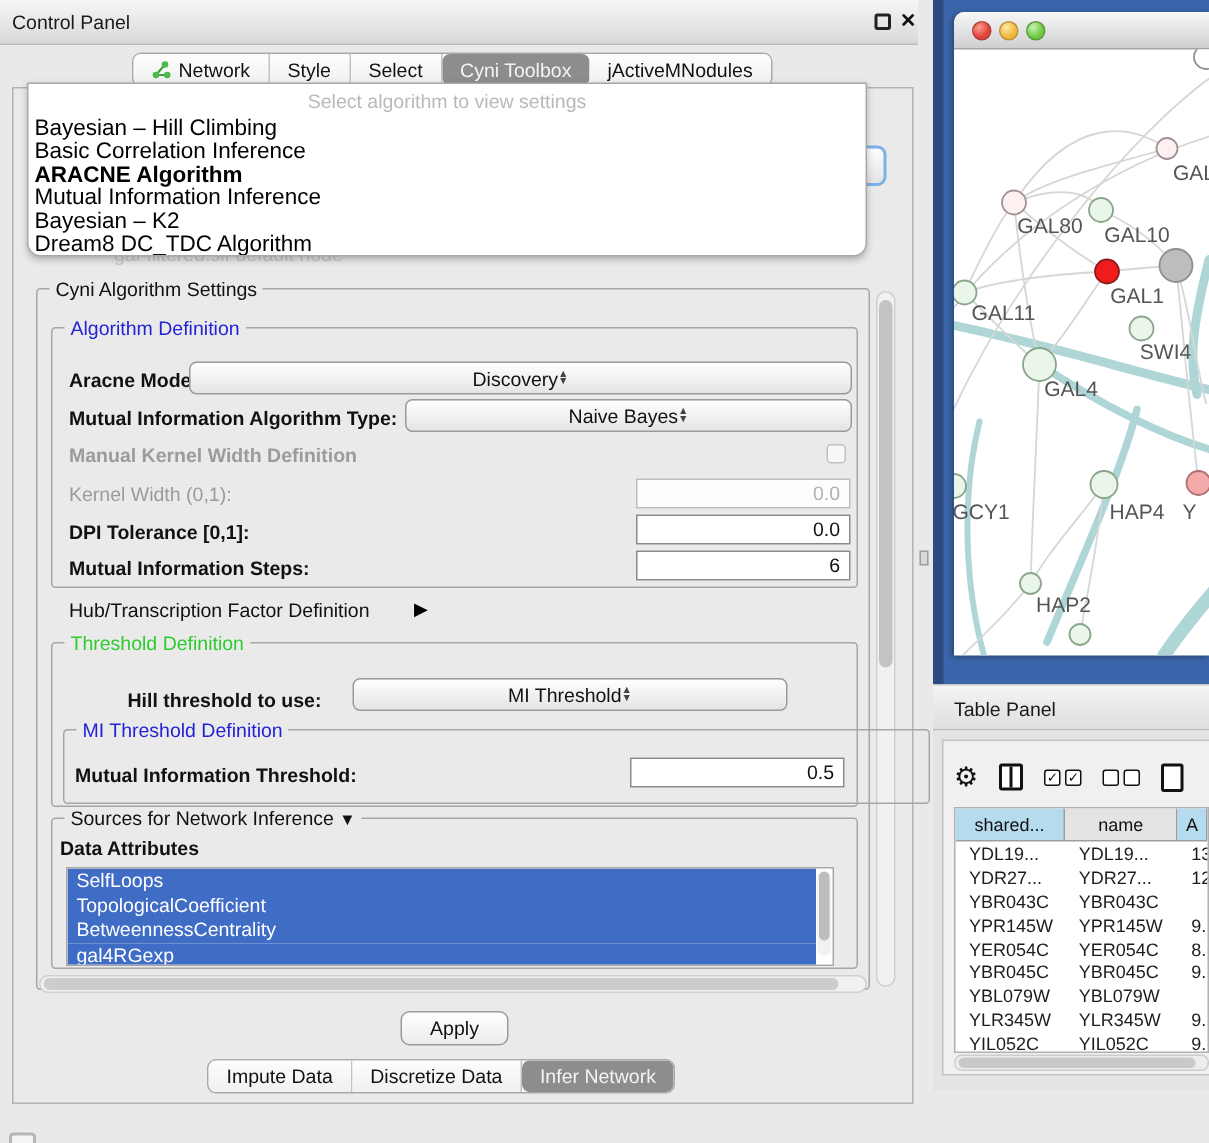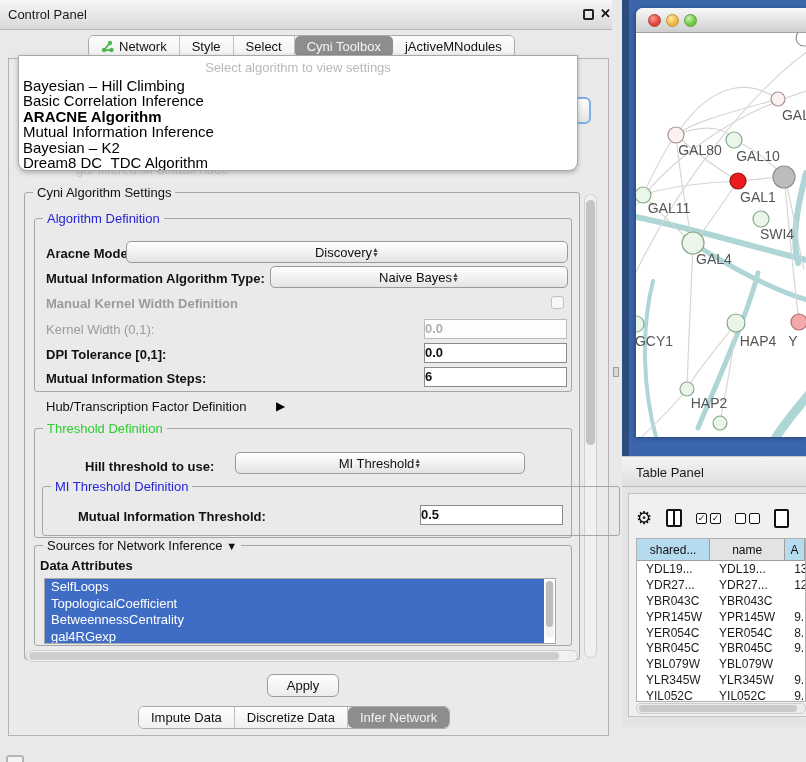--- a/index.html
+++ b/index.html
@@ -47,21 +47,21 @@
   .lbl { position:absolute; font-size:13px; color:#111; white-space:nowrap; }
   .lbl.b { font-weight:bold; }
   .lbl.dis { color:#9b9b9b; }
 
   .combo { position:absolute; height:22px; border:1px solid #9a9a9a; border-radius:5px;
     background:linear-gradient(#ffffff,#e4e4e4); display:flex; align-items:center;
     justify-content:center; padding:0 7px; font-size:13px; color:#111; }
   .stepper { display:flex; flex-direction:column; line-height:5px; font-size:7px; color:#444; }
 
   .field { position:absolute; height:20px; border:1px solid #8a8a8a; background:#fff;
-    font-size:13px; color:#111; padding:1px 6px 0 0;font-weight:bold; }
+    font-size:13px; color:#111; text-align:right; padding:1px 6px 0 0; }
   .field.dis { border-color:#bcbcbc; color:#b0b0b0; background:#fdfdfd; }
 
   .checkbox { position:absolute; width:13px; height:13px; border:1px solid #c0c0c0; border-radius:3px; background:#f7f7f7; }
 
   .expander { font-size:12px; color:#000; }
 
   .attr-list { position:absolute; left:44px; top:578px; width:512px; height:66px;
     background:#ffffff; border:1px solid #a8a8a8; overflow:hidden; }
   .attr-item { height:16.5px; line-height:16.5px; font-size:13px; color:#fff; background:#3f6cc4; padding-left:6px; width:calc(100% - 11px); }
   .attr-vscroll { position:absolute; right:1px; top:2px; width:9px; height:56px; background:#f2f2f2; border-radius:4px; }
@@ -225,21 +225,21 @@
   <div class="combo" style="left:235px; top:452px; width:290px;">
     <span>MI Threshold</span>
     <span class="stepper">
         <span>▲</span>
         <span>▼</span>
       </span>
   </div>
   <div class="groupbox" style="left:42px; top:486px; width:578px; height:50px;">
     <span class="legend blue">MI Threshold Definition</span>
   </div>
-  <span class="lbl b" style="left:50px; top:509px;margin-left:28px;">Mutual Information Threshold:</span>
+  <span class="lbl b" style="left:50px; top:509px;">Mutual Information Threshold:</span>
   <div class="field" style="left:420px; top:505px; width:143px;">0.5</div>
 
   <div class="groupbox" style="left:34px; top:545px; width:538px; height:101px;">
     <span class="legend">
       <span>Sources for Network Inference</span>
       <span style="font-size:11px;">▼</span>
     </span>
   </div>
   <span class="lbl b" style="left:40px; top:558px;">Data Attributes</span>
   <div class="attr-list" id="attr-list">

